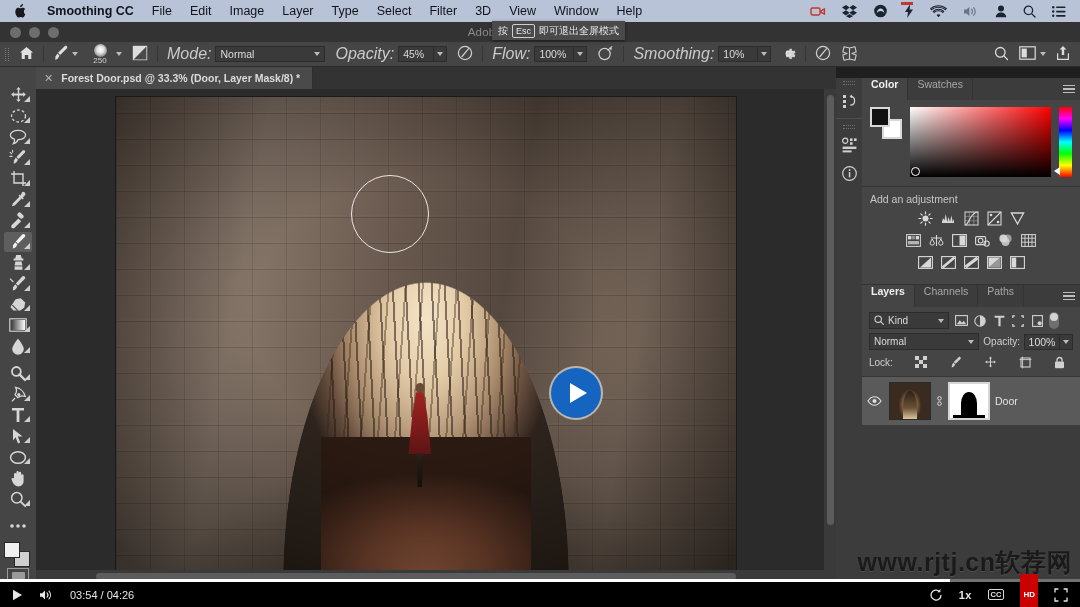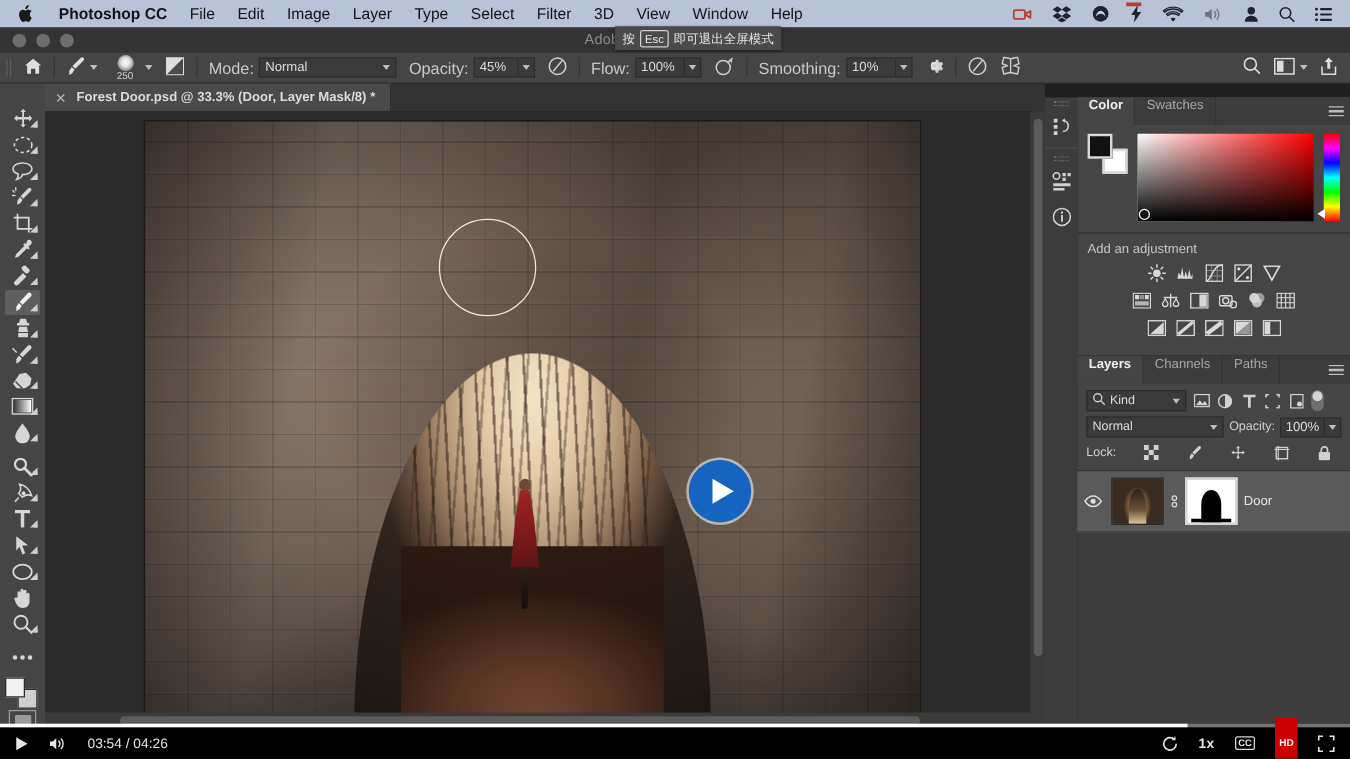--- a/index.html
+++ b/index.html
@@ -49,21 +49,21 @@
   
   .optbar {
     position: absolute; left: 0; top: 42px; width: 1080px; height: 25px;
     background: #454545; display: flex; align-items: center;
     font-size: 10.5px; color: #cfcfcf; border-bottom: 1px solid #2b2b2b;
   }
   .optbar .grip { width: 14px; height: 25px; display: flex; align-items: center; justify-content: center; }
   .optbar .grip::before { content: ""; width: 2px; height: 13px; border-left: 1px dotted #777; border-right: 1px dotted #777; }
   .ob-item { display: flex; align-items: center; padding: 0 5px; height: 25px; gap: 4px; }
   .ob-sep { width: 1px; height: 16px; background: #353535; margin: 0 4px; }
-  .ob-label { color: #c9c9c9; font-size: 13px; }
+  .ob-label { color: #c9c9c9; font-size: 16px; font-style: italic; }
   .brush-preview { display: flex; flex-direction: column; align-items: center; width: 24px; }
   .brush-dot {
     width: 13px; height: 13px; border-radius: 50%;
     background: radial-gradient(circle at 50% 45%, #fff 0%, #e2e2e2 35%, #8d8d8d 70%, #5a5a5a 100%);
     margin-top: 1px;
   }
   .brush-size { font-size: 8px; color: #d0d0d0; line-height: 8px; margin-top: 0px; }
   .caret { width: 0; height: 0; border-left: 3.5px solid transparent; border-right: 3.5px solid transparent; border-top: 4px solid #bdbdbd; }
   .field {
     background: #3a3a3a; border: 1px solid #2c2c2c; color: #dcdcdc;
@@ -318,21 +318,21 @@
 <body>
 
 <div id="app">
 
   <div class="macbar">
     <span class="apple">
       <svg width="12" height="14" viewBox="0 0 12 14">
           <path fill="#1a1a1a" d="M8.3 2.1c.5-.6.8-1.4.7-2.1-.7 0-1.6.5-2.1 1.1-.5.5-.9 1.4-.7 2.1.8.1 1.6-.4 2.1-1.1zM9.9 7.4c0-1.6 1.3-2.4 1.4-2.4-.8-1.1-1.9-1.3-2.3-1.3-1-.1-2 .6-2.5.6s-1.3-.6-2.1-.6C3.3 3.7 2.3 4.4 1.8 5.4.7 7.4 1.5 10.3 2.6 11.9c.5.8 1.2 1.6 2 1.6s1.1-.5 2-.5 1.2.5 2 .5 1.4-.8 1.9-1.6c.6-.9.8-1.8.8-1.8s-1.4-.6-1.4-2.7z"></path>
         </svg>
     </span>
-    <span class="mi bold">Photoshop CC</span>
+    <span class="mi bold">Smoothing CC</span>
     <span class="mi">File</span>
     <span class="mi">Edit</span>
     <span class="mi">Image</span>
     <span class="mi">Layer</span>
     <span class="mi">Type</span>
     <span class="mi">Select</span>
     <span class="mi">Filter</span>
     <span class="mi">3D</span>
     <span class="mi">View</span>
     <span class="mi">Window</span>
@@ -1056,20 +1056,21 @@
           <span class="maskthumb">
             <span class="arch"></span>
             <span class="base"></span>
           </span>
           <span class="layername">Door</span>
         </div>
       </div>
     </div>
   </div>
 
+  <div class="watermark">www.rjtj.cn软荐网</div>
 
   <div class="progress">
     <span class="filled" style="width:88%"></span>
   </div>
   <div class="playerbar">
     <span class="pb" style="padding-left:12px;">
       <svg width="11" height="12" viewBox="0 0 11 12">
           <path d="M1 .8l9 5.2-9 5.2z" fill="#e6e6e6"></path>
         </svg>
     </span>

